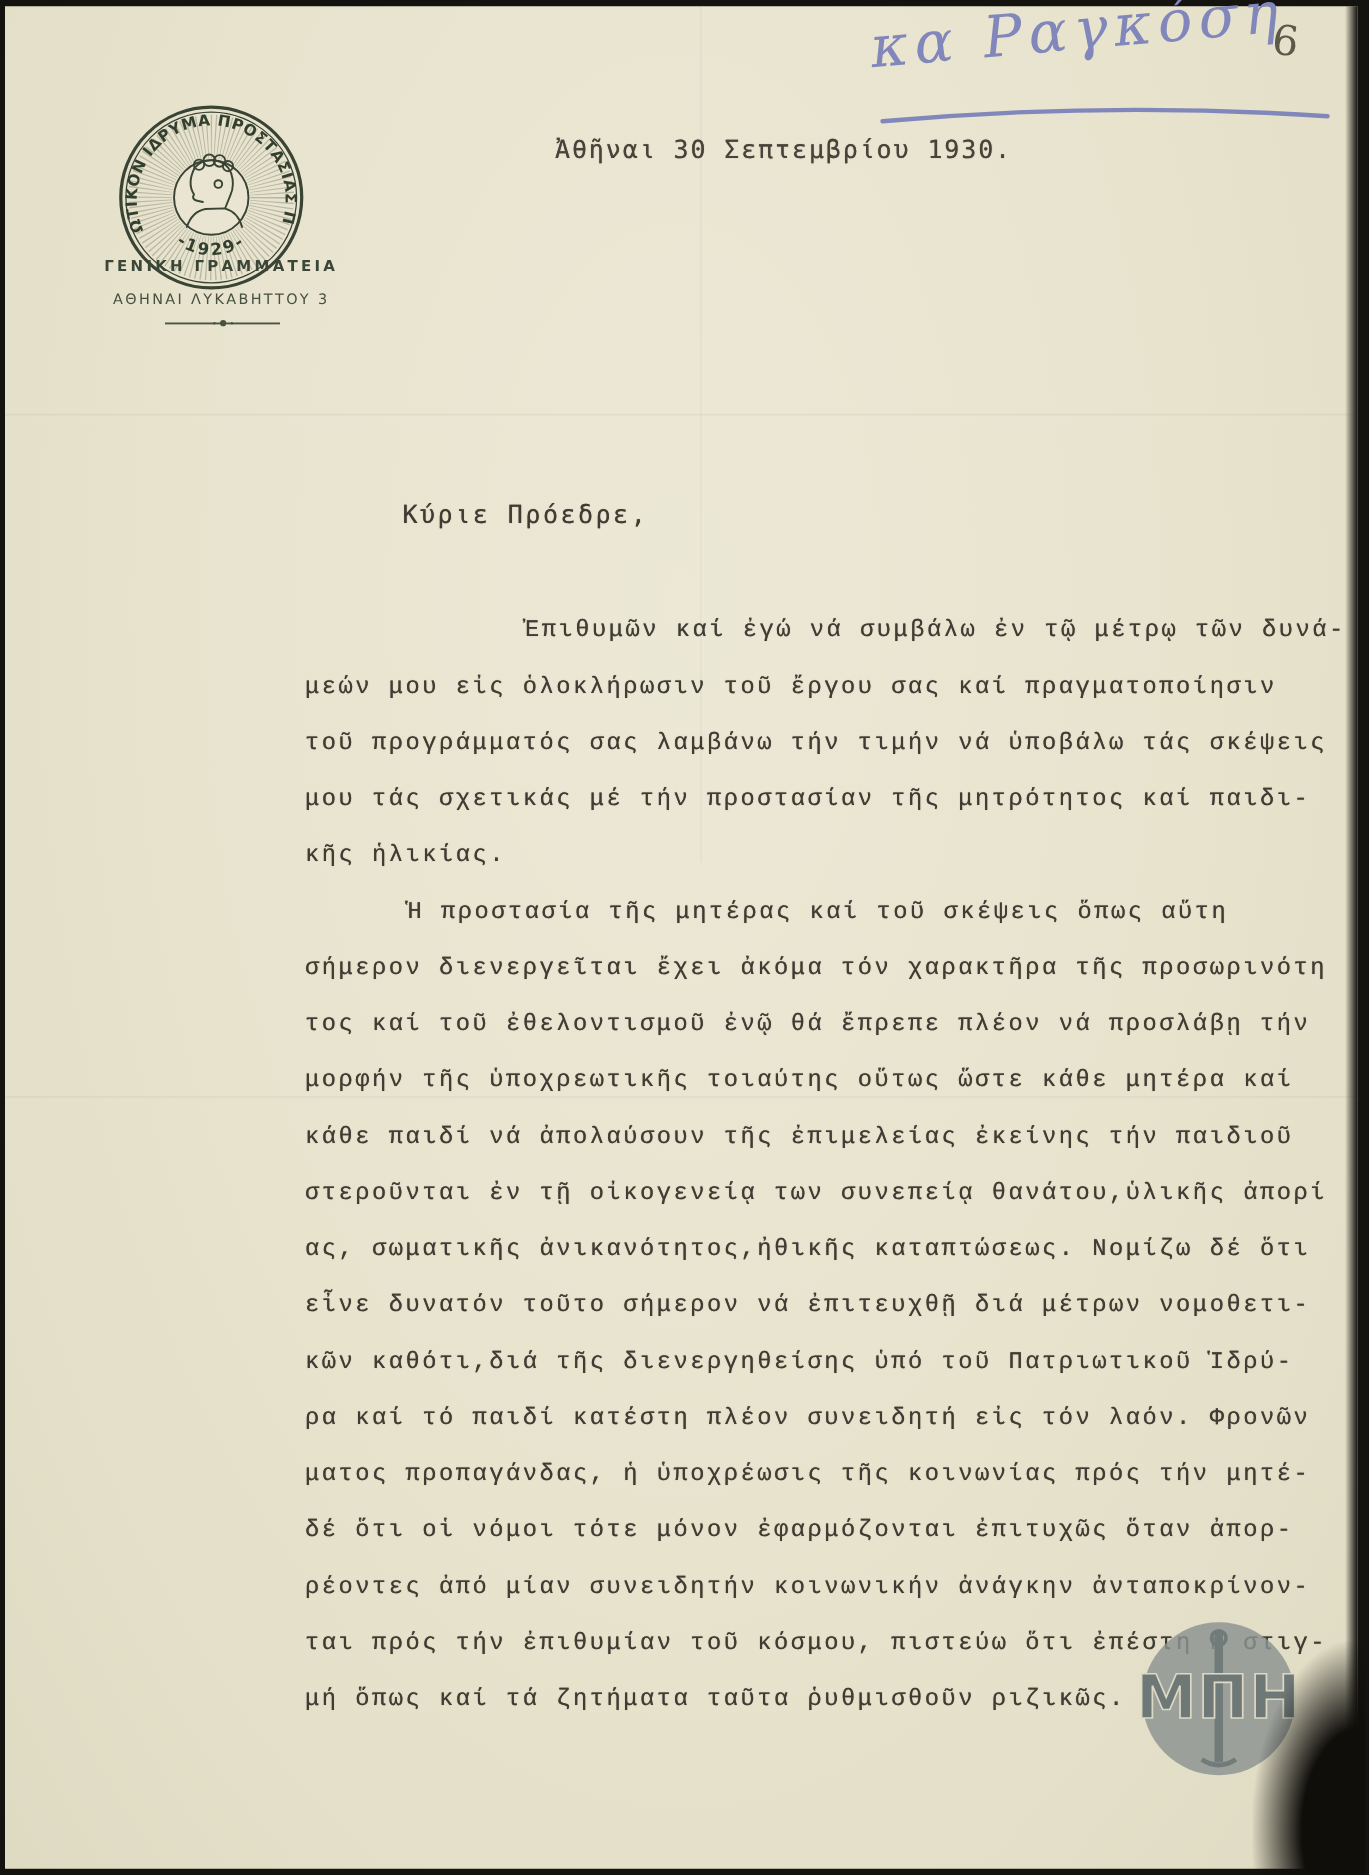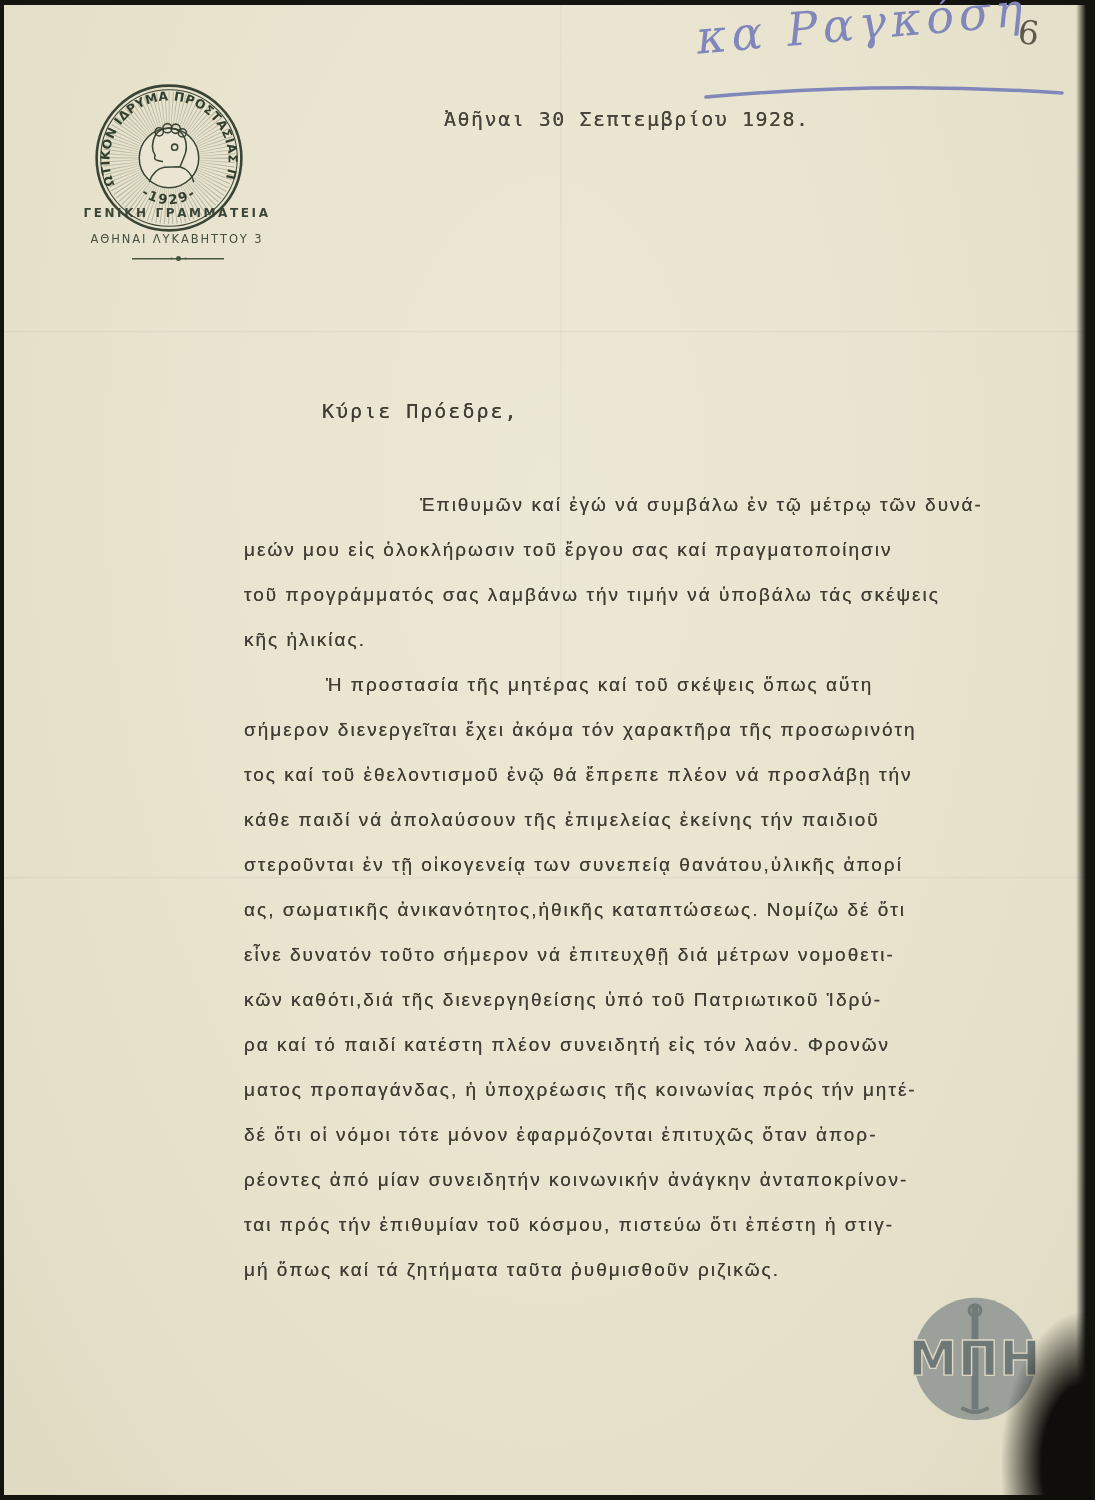--- a/index.html
+++ b/index.html
@@ -39,21 +39,21 @@
   .annotation-underline{position:absolute;left:700px;top:78px;width:360px;height:20px;}
   .pagenum{position:absolute;left:1014px;top:8px;font-family:"DejaVu Serif",serif;
         font-size:33px;color:#5c584a;transform:rotate(7deg);}
 
   .salutation{position:absolute;left:286px;top:394px;
         font-family:"DejaVu Sans Mono","DejaVu Sans",monospace;
         font-size:20px;letter-spacing:2px;color:#3e3c33;
         text-shadow:0 0 0.6px rgba(60,55,45,0.8);margin-left:32px;}
 
   .body-lines{position:absolute;left:240px;top:477px;width:835px;
-        font-family:Liberation Sans, sans-serif;
+        font-family:Liberation Mono, monospace;
         font-size:19px;line-height:45px;letter-spacing:2px;color:#3e3c33;
         text-shadow:0 0 0.6px rgba(60,55,45,0.8);}
   .tline{white-space:nowrap;}
   .indent-lg{padding-left:176px;}
   .indent-md{padding-left:82px;}
 
   .watermark{position:absolute;left:903px;top:1286px;width:136px;height:136px;}
 </style>
 </head>
 <body>
@@ -95,31 +95,33 @@
     <div class="divider">
         <span class="dot"></span>
       </div>
 
     <div class="annotation">κα Ραγκόση</div>
     <svg class="annotation-underline" viewBox="0 0 360 20">
       <path d="M 2 14 Q 180 -2 358 10" fill="none" stroke="#8187ba" stroke-width="3.5" stroke-linecap="round"></path>
     </svg>
     <div class="pagenum">6</div>
 
-    <div class="dateline">Ἀθῆναι 30 Σεπτεμβρίου 1928.</div>
+    <div class="dateline">Ἀθῆναι 30 Σεπτεμβρίου 1930.</div>
     <div class="salutation">Κύριε Πρόεδρε,</div>
 
     <div class="body-lines">
         <div class="tline indent-lg">Ἐπιθυμῶν καί ἐγώ νά συμβάλω ἐν τῷ μέτρῳ τῶν δυνά-</div>
         <div class="tline">μεών μου εἰς ὁλοκλήρωσιν τοῦ ἔργου σας καί πραγματοποίησιν</div>
         <div class="tline">τοῦ προγράμματός σας λαμβάνω τήν τιμήν νά ὑποβάλω τάς σκέψεις</div>
+        <div class="tline">μου τάς σχετικάς μέ τήν προστασίαν τῆς μητρότητος καί παιδι-</div>
         <div class="tline">κῆς ἡλικίας.</div>
         <div class="tline indent-md">Ἡ προστασία τῆς μητέρας καί τοῦ σκέψεις ὅπως αὕτη</div>
         <div class="tline">σήμερον διενεργεῖται ἔχει ἀκόμα τόν χαρακτῆρα τῆς προσωρινότη</div>
         <div class="tline">τος καί τοῦ ἐθελοντισμοῦ ἐνῷ θά ἔπρεπε πλέον νά προσλάβῃ τήν</div>
+        <div class="tline">μορφήν τῆς ὑποχρεωτικῆς τοιαύτης οὕτως ὥστε κάθε μητέρα καί</div>
         <div class="tline">κάθε παιδί νά ἀπολαύσουν τῆς ἐπιμελείας ἐκείνης τήν παιδιοῦ</div>
         <div class="tline">στεροῦνται ἐν τῇ οἰκογενείᾳ των συνεπείᾳ θανάτου,ὑλικῆς ἀπορί</div>
         <div class="tline">ας, σωματικῆς ἀνικανότητος,ἠθικῆς καταπτώσεως. Νομίζω δέ ὅτι</div>
         <div class="tline">εἶνε δυνατόν τοῦτο σήμερον νά ἐπιτευχθῇ διά μέτρων νομοθετι-</div>
         <div class="tline">κῶν καθότι,διά τῆς διενεργηθείσης ὑπό τοῦ Πατριωτικοῦ Ἱδρύ-</div>
         <div class="tline">ρα καί τό παιδί κατέστη πλέον συνειδητή εἰς τόν λαόν. Φρονῶν</div>
         <div class="tline">ματος προπαγάνδας, ἡ ὑποχρέωσις τῆς κοινωνίας πρός τήν μητέ-</div>
         <div class="tline">δέ ὅτι οἱ νόμοι τότε μόνον ἐφαρμόζονται ἐπιτυχῶς ὅταν ἀπορ-</div>
         <div class="tline">ρέοντες ἀπό μίαν συνειδητήν κοινωνικήν ἀνάγκην ἀνταποκρίνον-</div>
         <div class="tline">ται πρός τήν ἐπιθυμίαν τοῦ κόσμου, πιστεύω ὅτι ἐπέστη ἡ στιγ-</div>

